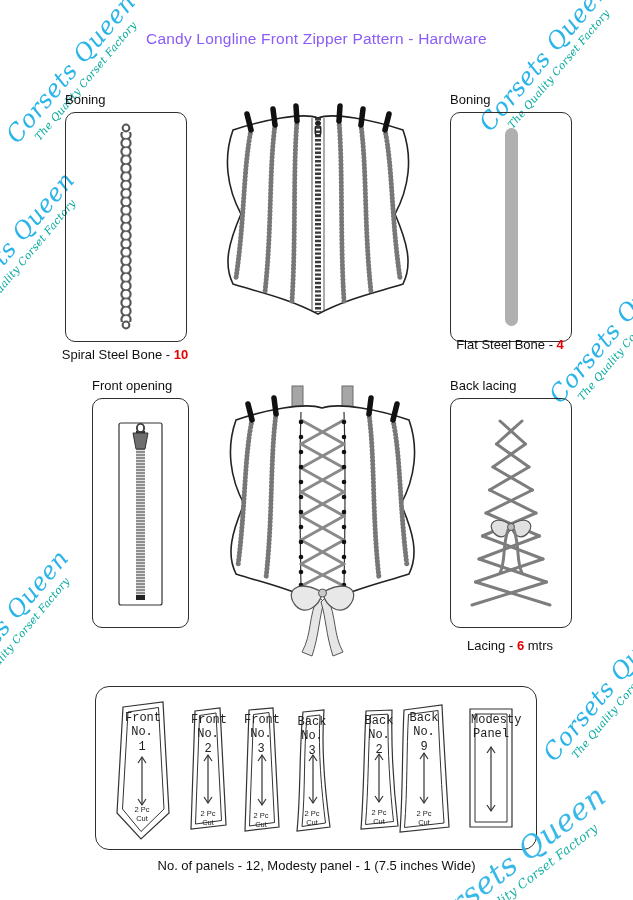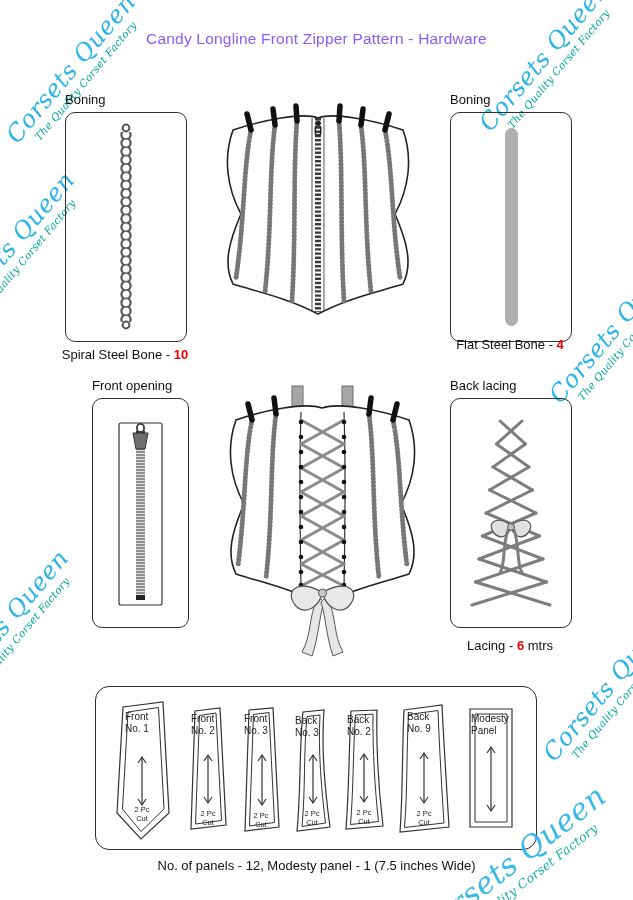--- a/index.html
+++ b/index.html
@@ -8,21 +8,21 @@
   .ct{position:absolute;z-index:1;}
   .title{width:633px;top:30px;left:0;text-align:center;font-size:15.5px;color:#8b5cf6;letter-spacing:.2px;}
   .boxlabel{font-size:13px;text-align:left;color:#111;}
   .hwbox{border:1.6px solid #2f2f2f;border-radius:10px;display:flex;align-items:center;justify-content:center;}
   .cap{font-size:13px;text-align:center;color:#111;}
   .red{color:var(--red,#e60000);font-weight:bold;}
   .flatbone{width:13px;height:198px;background:#b0b0b0;border-radius:7px;}
   .pattern-box{border:1.6px solid #2f2f2f;border-radius:14px;}
   .piece{position:absolute;}
   .pc-name{position:absolute;top:12px;left:50%;transform:translateX(-50%);width:34px;
-           font-size:10px;line-height:1.2;text-align:left;color:#222;}
+           font-size:12px;line-height:1.2;text-align:center;color:#222;font-family:Liberation Mono, monospace;}
   .pc-cut{position:absolute;bottom:14px;left:50%;transform:translateX(-50%);width:26px;
           font-size:7.5px;line-height:1.2;text-align:center;color:#222;}
   .wm{position:absolute;z-index:0;transform:translate(-50%,-50%) rotate(-50deg);
       text-align:center;white-space:nowrap;pointer-events:none;}
   .wm .wm-brand{display:block;font-family:"DejaVu Serif",serif;font-style:italic;font-size:24px;
       color:var(--wm-brand,#2ab4e8);letter-spacing:.5px;}
   .wm .wm-tag{display:block;font-family:"DejaVu Serif",serif;font-style:italic;font-size:10.5px;
       color:var(--wm-tag,#00a89c);margin-top:-1px;letter-spacing:.3px;}
   .wm.big .wm-brand{font-size:30px;}
   .wm.big .wm-tag{font-size:12.5px;}
@@ -290,21 +290,21 @@
       <svg width="44" height="138" viewBox="0 0 44 138">
         <path d="M13,9 L34,7 C31,46 35,88 40,124 L7,128 C11,88 9,46 13,9 Z" fill="#fff" stroke="#333" stroke-width="1.2"></path>
         <path d="M17,13.5 L30,12 C28,48 31.5,88 35.5,120 L12,123.5 C15.5,88 13.5,48 17,13.5 Z" fill="none" stroke="#333" stroke-width="1"></path>
         <line x1="23" y1="52" x2="23" y2="100" stroke="#333" stroke-width="1.2"></line>
         <path d="M19,58 L23,52 L27,58 M19,94 L23,100 L27,94" fill="none" stroke="#333" stroke-width="1.2"></path>
       </svg>
       <div class="pc-name">Back No. 3</div>
       <div class="pc-cut">2 Pc Cut</div>
     </div>
 
-    <div class="piece" style="left:244px;top:15px;width:48px;height:138px;">
+    <div class="piece" style="left:259px;top:15px;width:48px;height:138px;">
       <svg width="48" height="138" viewBox="0 0 48 138">
         <path d="M11,9 L37,8 C36,48 39,90 43,124 L6,127 C9,88 9,46 11,9 Z" fill="#fff" stroke="#333" stroke-width="1.2"></path>
         <path d="M15.5,13 L33,12.2 C32.5,48 35,88 38.5,119.5 L10.5,122.5 C13.5,88 13,46 15.5,13 Z" fill="none" stroke="#333" stroke-width="1"></path>
         <line x1="24" y1="52" x2="24" y2="100" stroke="#333" stroke-width="1.2"></line>
         <path d="M20,58 L24,52 L28,58 M20,94 L24,100 L28,94" fill="none" stroke="#333" stroke-width="1.2"></path>
       </svg>
       <div class="pc-name">Back No. 2</div>
       <div class="pc-cut">2 Pc Cut</div>
     </div>
 

